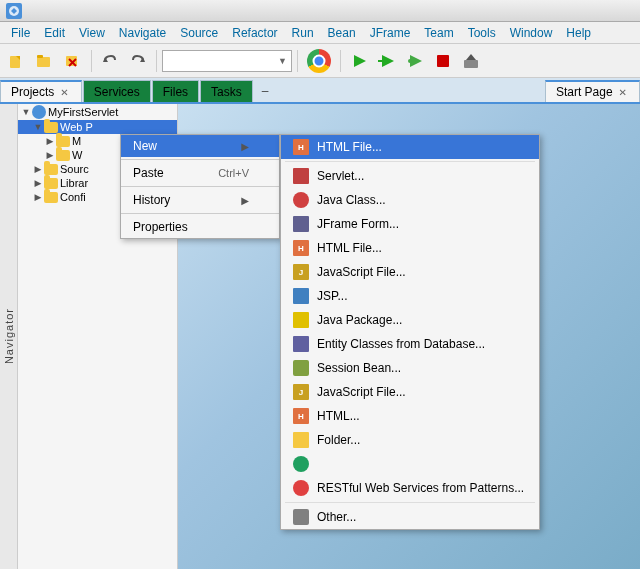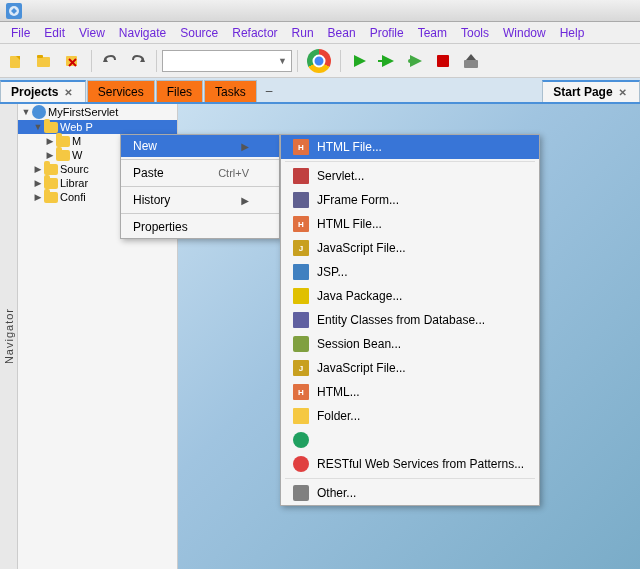--- a/index.html
+++ b/index.html
@@ -37,21 +37,21 @@
       height: 22px;
       display: flex;
       align-items: center;
       padding: 0 4px;
       border-bottom: 1px solid #ccc;
     }
     .menu-item {
       padding: 2px 7px;
       cursor: pointer;
       font-size: 12px;
-      color: #6d28d9;
+      color: #0369a1;
       white-space: nowrap;
     }
 
     
     .toolbar {
       background: #f0f0f0;
       height: 34px;
       display: flex;
       align-items: center;
       padding: 0 4px;
@@ -109,35 +109,35 @@
       background: #d6e4f0;
       height: 26px;
       display: flex;
       align-items: flex-end;
       padding: 0 0 0 0;
       border-bottom: 2px solid #4a90d9;
       position: relative;
     }
     .tab {
       padding: 4px 10px;
-      background: #f97316;
+      background: #15803d;
       border: 1px solid #aabfcf;
       border-bottom: none;
       cursor: pointer;
       font-size: 12px;
       display: flex;
       align-items: center;
       gap: 4px;
       height: 22px;
       margin-right: 1px;
     }
     .tab.active {
       background: #f5f5f5;
       border-top: 2px solid #4a90d9;
-      font-weight: bold;
+      font-weight: normal;
     }
     .tab-close {
       font-size: 10px;
       color: #666;
       cursor: pointer;
       padding: 0 2px;
     }
     .tab-minus {
       padding: 4px 8px;
       background: transparent;
@@ -382,21 +382,21 @@
 
 <div class="menu-bar">
   <span class="menu-item">File</span>
   <span class="menu-item">Edit</span>
   <span class="menu-item">View</span>
   <span class="menu-item">Navigate</span>
   <span class="menu-item">Source</span>
   <span class="menu-item">Refactor</span>
   <span class="menu-item">Run</span>
   <span class="menu-item">Bean</span>
-  <span class="menu-item">Profile</span>
+  <span class="menu-item">JFrame</span>
   <span class="menu-item">Team</span>
   <span class="menu-item">Tools</span>
   <span class="menu-item">Window</span>
   <span class="menu-item">Help</span>
 </div>
 
 <div class="toolbar">
 
   <div class="tb-btn">
     <svg width="18" height="18">
@@ -573,20 +573,24 @@
       <div class="submenu-item highlighted">
         <div class="submenu-icon icon-html">H</div>
         <span>HTML File...</span>
       </div>
       <div class="submenu-separator"></div>
       <div class="submenu-item">
         <div class="submenu-icon icon-servlet"></div>
         <span>Servlet...</span>
       </div>
       <div class="submenu-item">
+        <div class="submenu-icon icon-java"></div>
+        <span>Java Class...</span>
+      </div>
+      <div class="submenu-item">
         <div class="submenu-icon icon-jframe"></div>
         <span>JFrame Form...</span>
       </div>
       <div class="submenu-item">
         <div class="submenu-icon icon-html">H</div>
         <span>HTML File...</span>
       </div>
       <div class="submenu-item">
         <div class="submenu-icon icon-js">J</div>
         <span>JavaScript File...</span>

